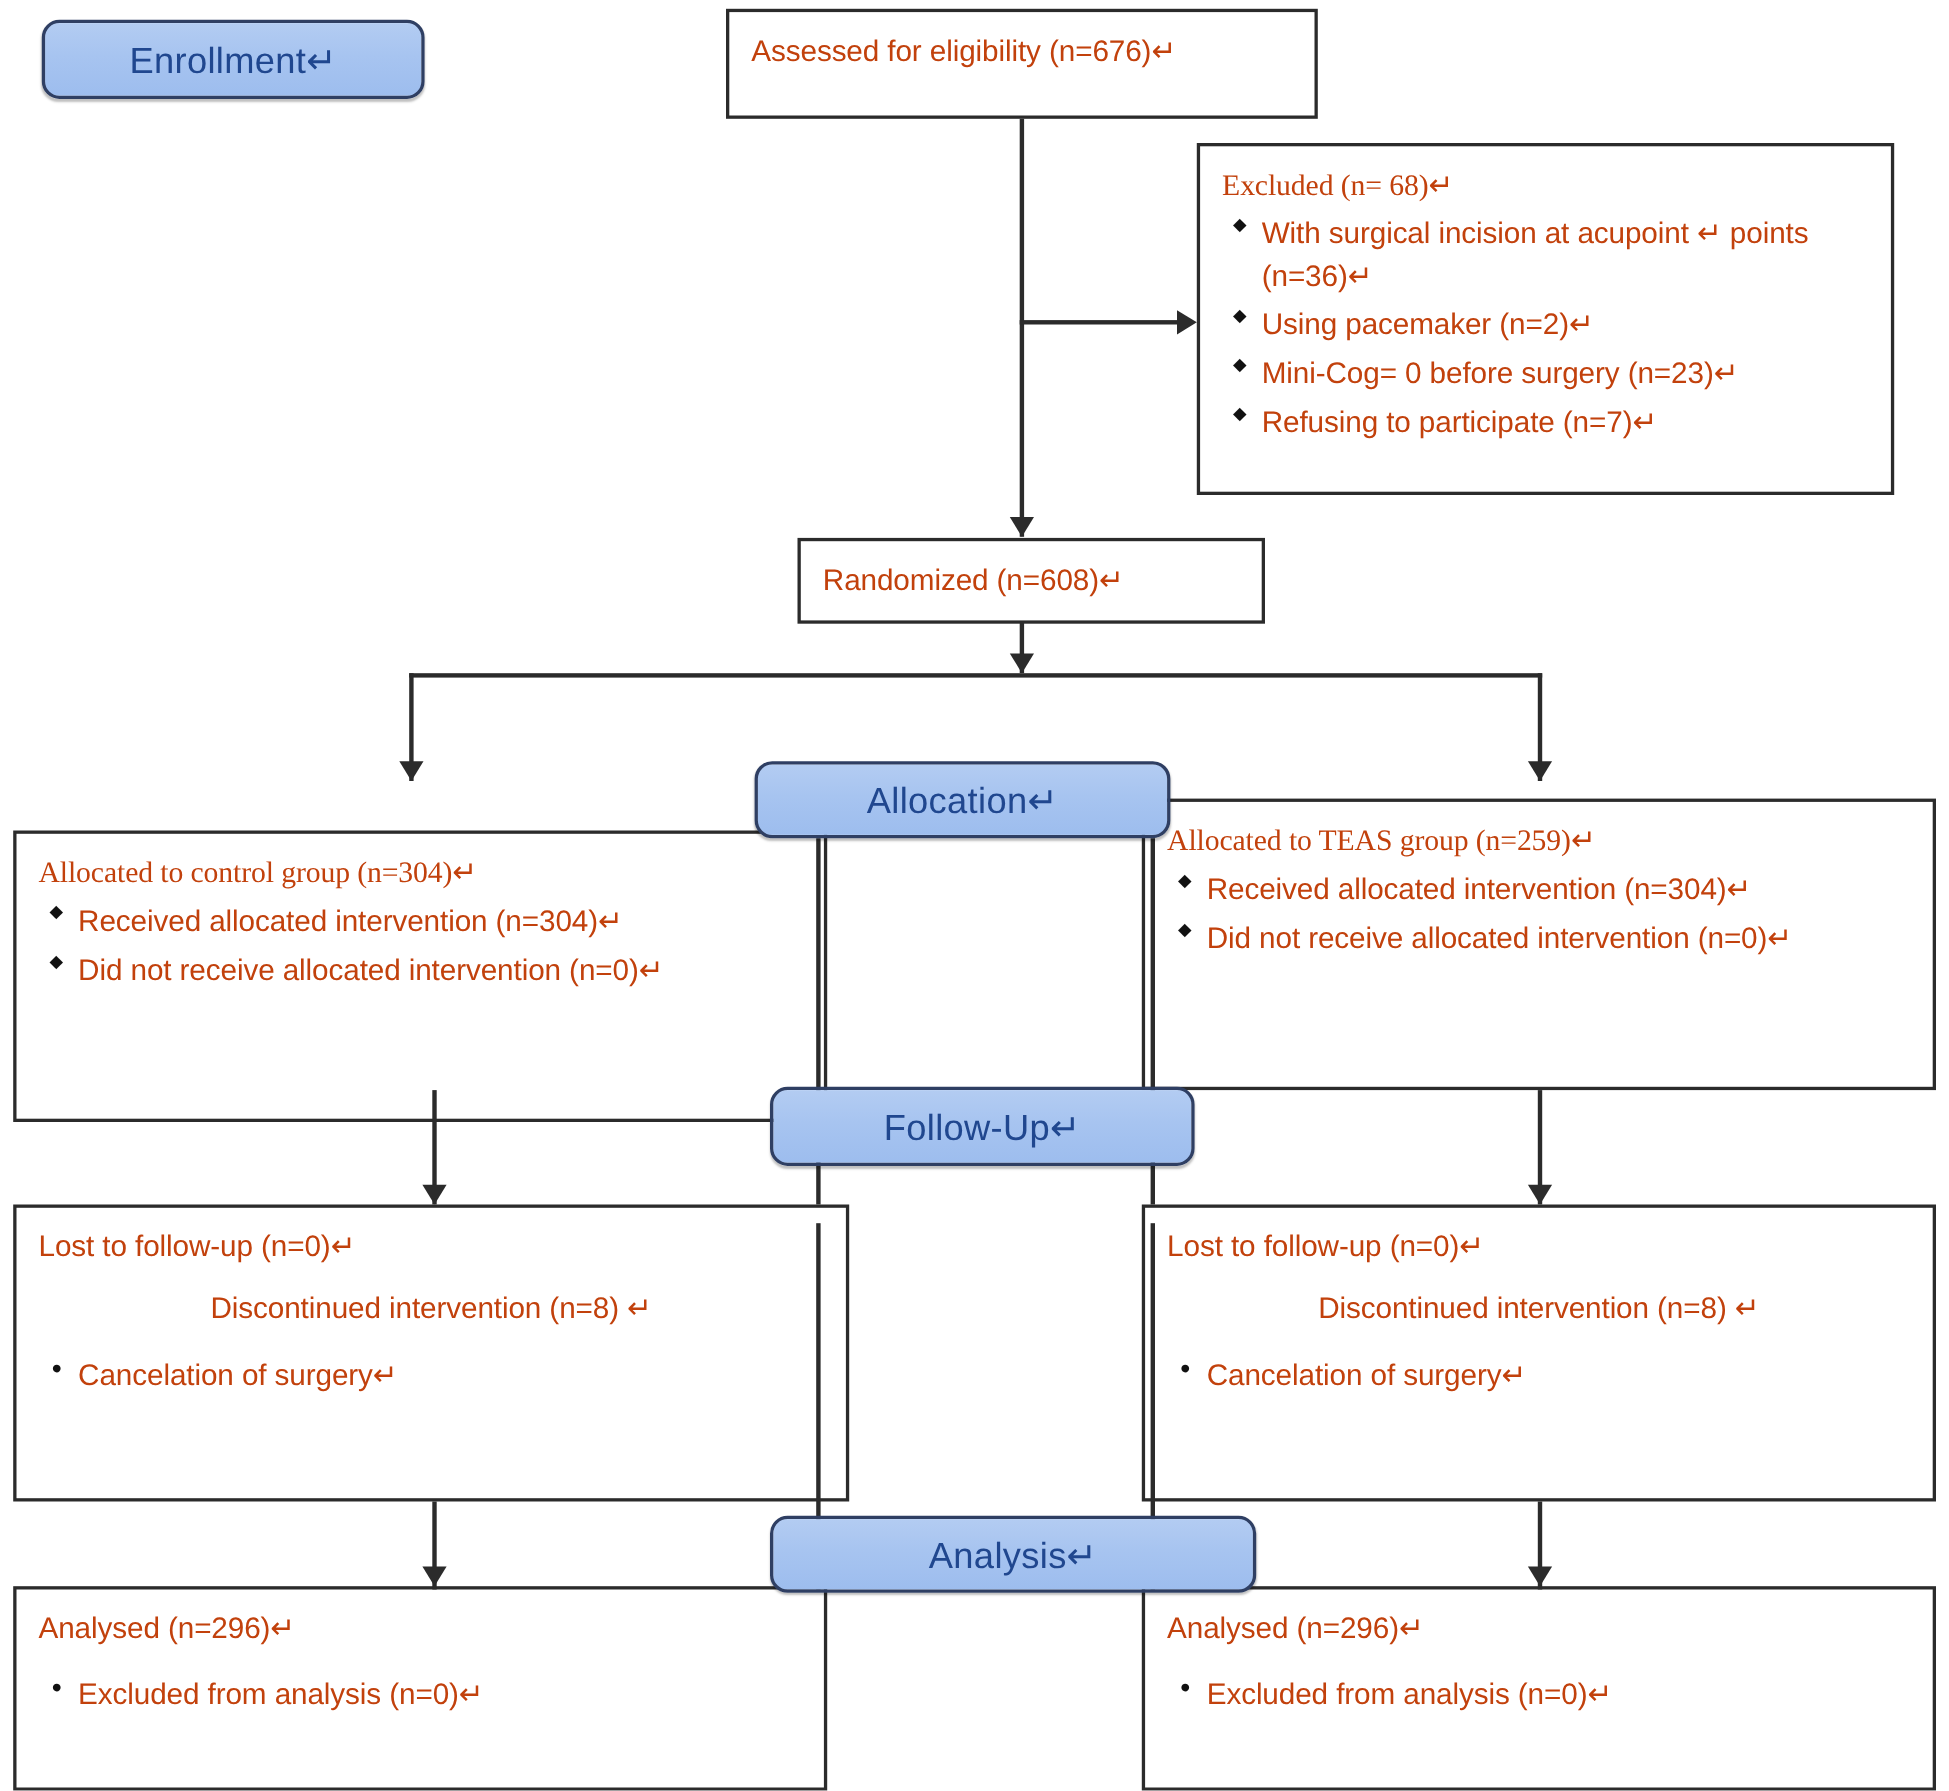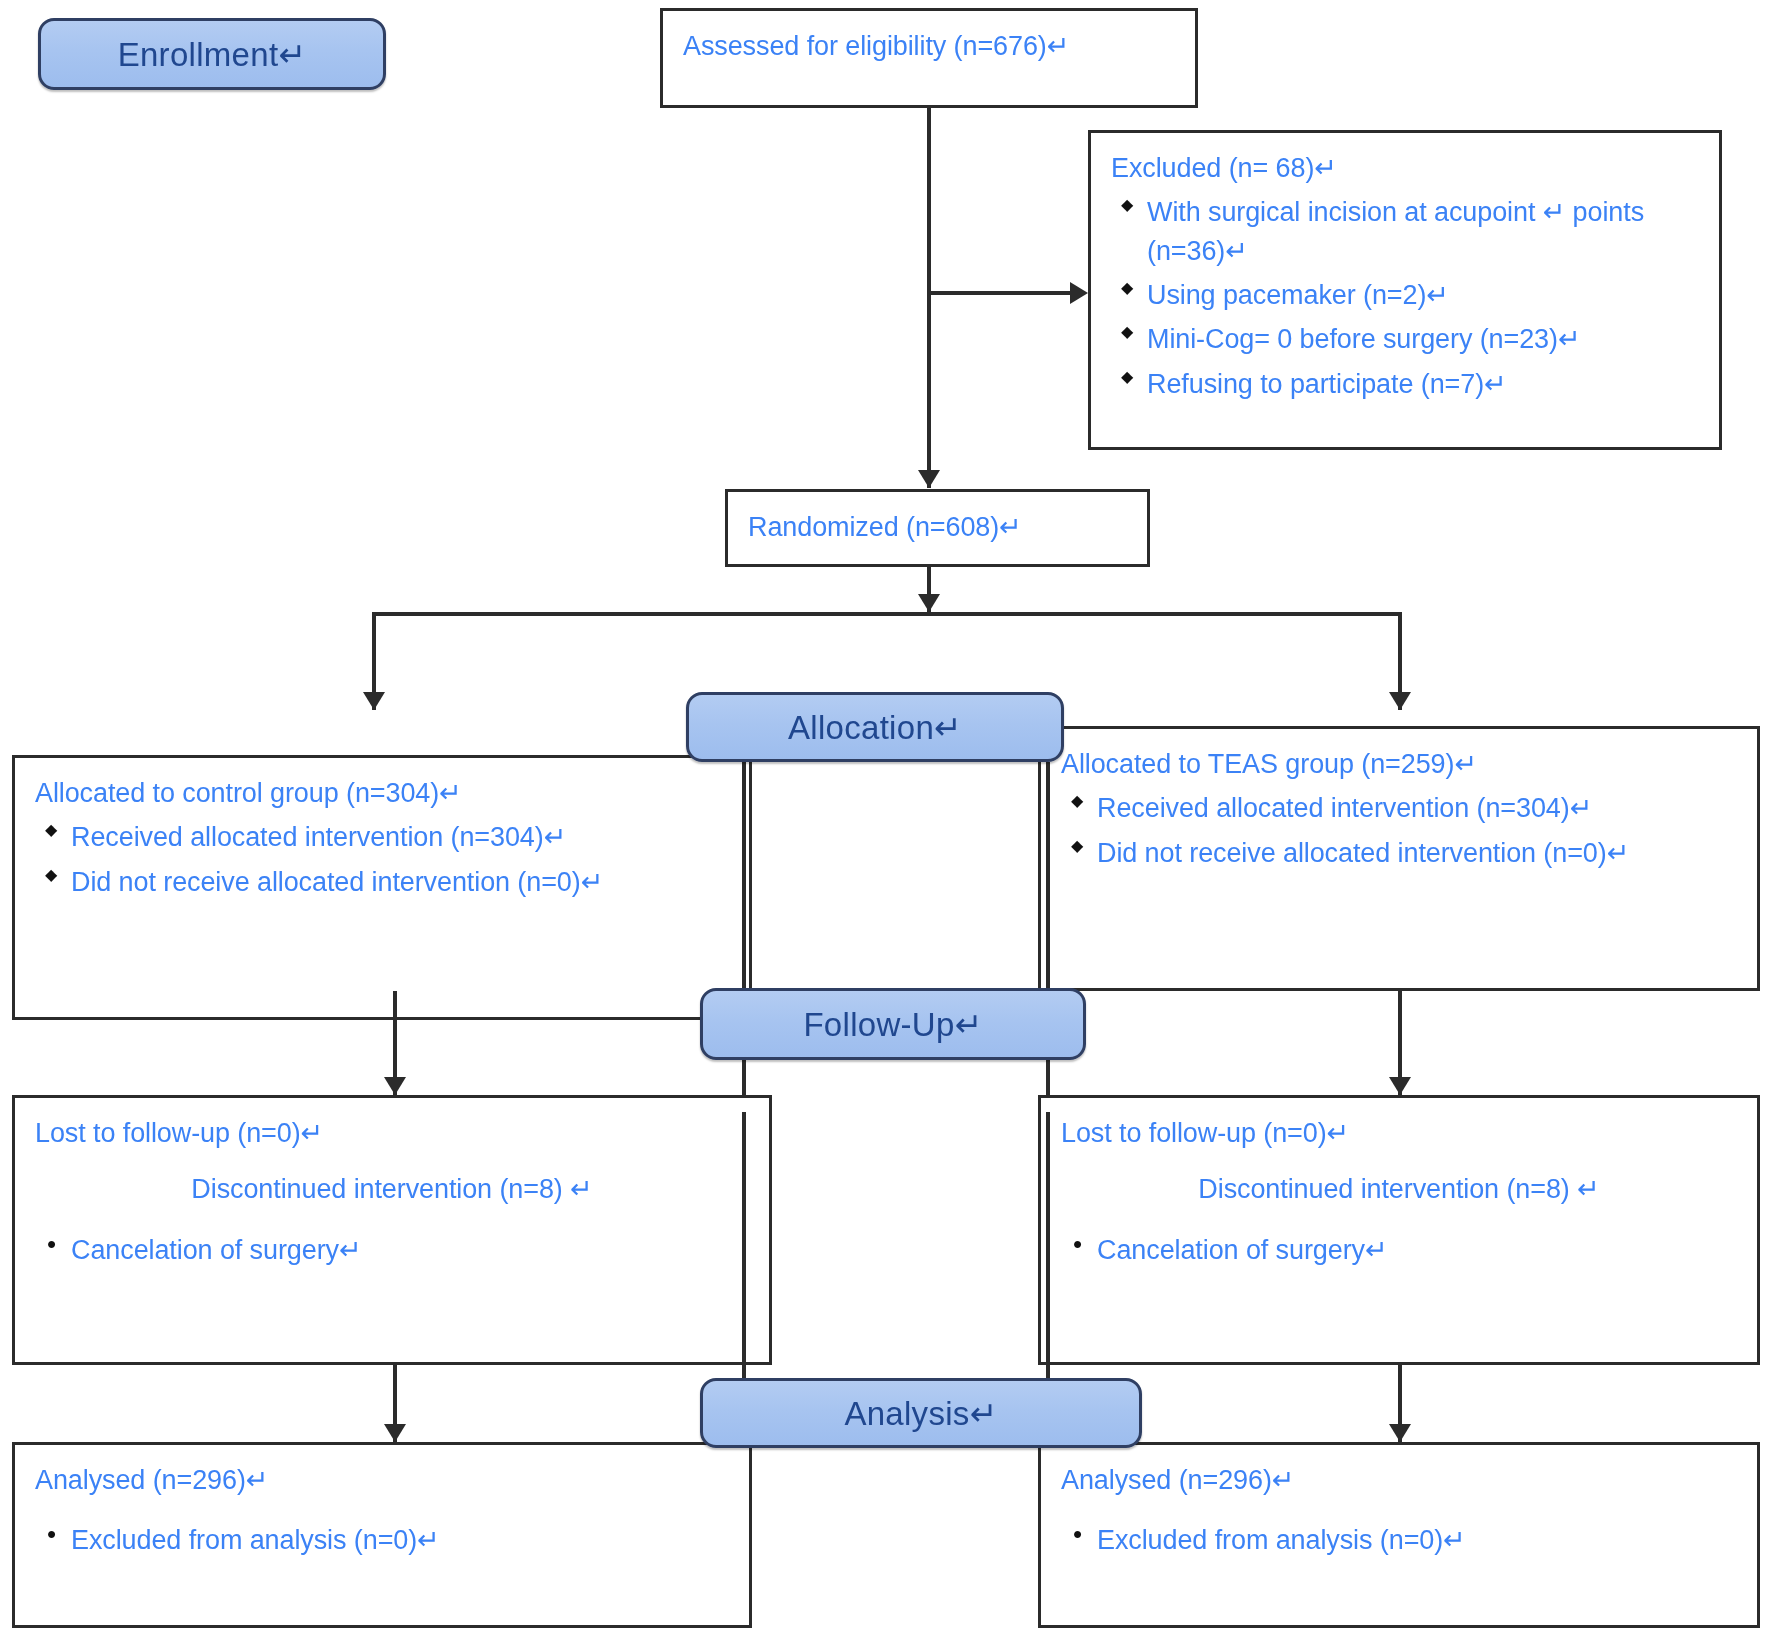--- a/index.html
+++ b/index.html
@@ -18,21 +18,21 @@
     overflow: hidden;
   }
 
   
   .box {
     position: absolute;
     box-sizing: border-box;
     background: #ffffff;
     border: 3px solid #2b2b2b;
     padding: 16px 20px;
-    color: #3b82f6;
+    color: #c2410c;
     font-size: 27px;
     line-height: 1.42;
     letter-spacing: -0.1px;
   }
   .box .line { white-space: nowrap; }
   .box .wrapline { white-space: normal; }
 
   
   .stage {
     position: absolute;
@@ -71,21 +71,21 @@
     color: #111111;
   }
   .bullets.tight li { margin: 3px 0; }
   .bullets.round li::before {
     content: "\2022";
     font-size: 26px;
     top: -5px;
     left: 12px;
   }
 
-  .hdrline { margin-bottom: 4px; }
+  .hdrline { margin-bottom: 4px; font-family: Liberation Serif, serif; }
   .gap { margin-top: 18px; text-align: center; }
 
   
   .vline, .hline {
     position: absolute;
     background: #2b2b2b;
     z-index: 1;
   }
   .vline { width: 4px; }
   .hline { height: 4px; }

